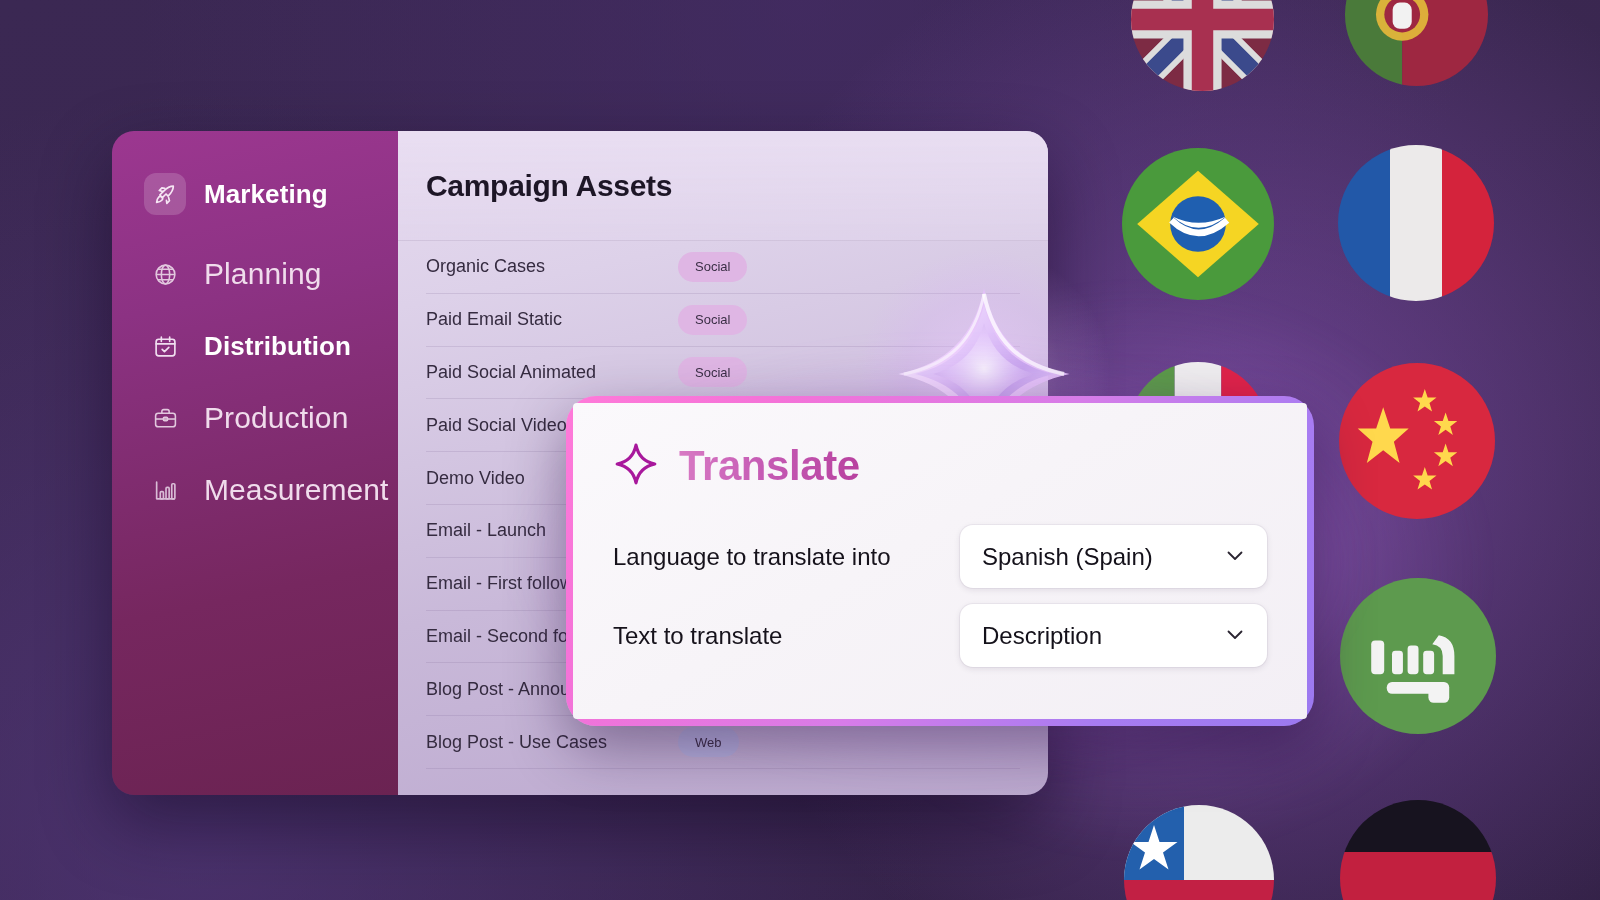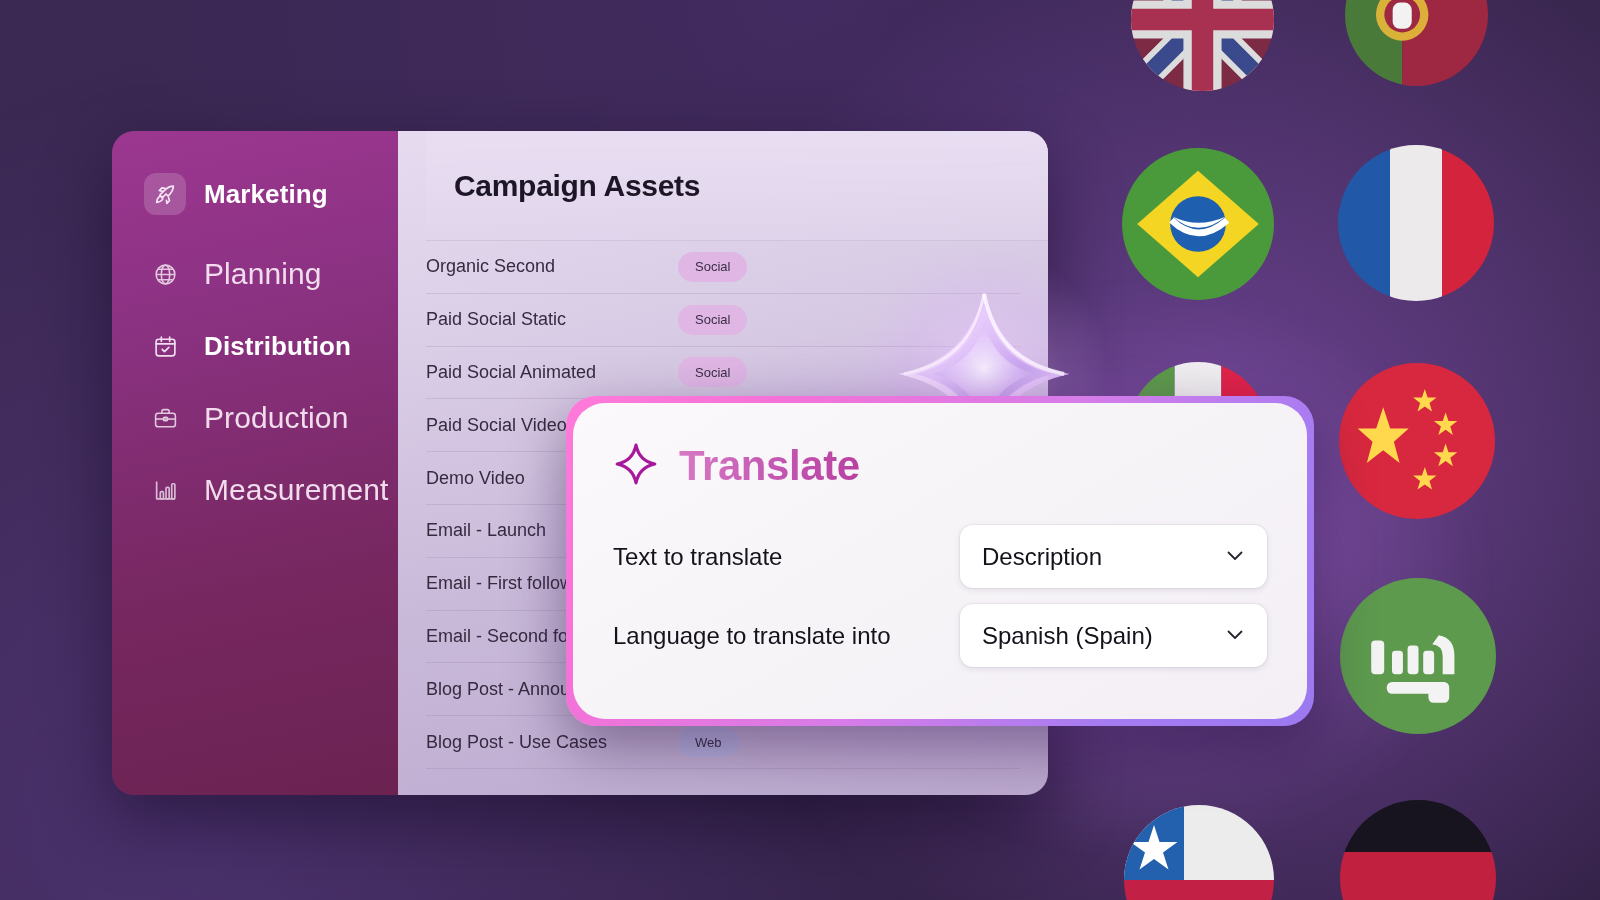--- a/index.html
+++ b/index.html
@@ -65,21 +65,20 @@
 
   
   .main{
     flex:1; position:relative;
     background:linear-gradient(168deg,#e6dbef 0%,#ddd1e9 22%,#c9b9d9 62%,#bca9cf 100%);
   }
   .panel-head{
     height:110px; display:flex; align-items:center; padding-left:28px;
     border-bottom:1px solid rgba(120,95,140,0.20);
     background:linear-gradient(180deg, rgba(233,222,242,0.95), rgba(225,213,236,0.55));
-    margin-left:28px;
   }
   .panel-title{ font-size:30px; font-weight:bold; color:#1d1626; letter-spacing:-.3px; }
 
   .rows{ padding:0 28px; }
   .row{
     height:52.8px; display:flex; align-items:center;
     border-bottom:1px solid rgba(120,95,140,0.17);
   }
   .row:last-child{ border-bottom:1px solid rgba(120,95,140,0.17); }
   .row-name{ font-size:18px; color:#352b40; width:252px; flex:0 0 252px; }
@@ -107,21 +106,21 @@
     filter:blur(14px);
   }
   .dialog{
     position:absolute; inset:0;
     border-radius:30px; padding:7px;
     background:linear-gradient(126deg,#ff7ad9 0%,#f472d8 22%,#d77ce8 52%,#a77cf2 78%,#9b79f0 100%);
     box-shadow:0 22px 58px rgba(30,8,55,0.42);
   }
   .dlg-inner{
     position:relative; width:100%; height:100%;
-    border-radius:32px;
+    border-radius:4px;
     background:linear-gradient(150deg,#fbf9fc 0%,#f7f4f8 45%,#f3eff5 100%);
     padding:38px 40px 30px 40px;
   }
   .dlg-title-row{ display:flex; align-items:center; gap:20px; margin-bottom:34px; }
   .dlg-title{
     font-size:42px; font-weight:bold; letter-spacing:-.4px;
     background:linear-gradient(92deg,#d87ac4 0%,#c55ab4 48%,#b8419f 100%);
     -webkit-background-clip:text; background-clip:text; color:transparent;
   }
   .field{ display:flex; align-items:center; margin-bottom:16px; }
@@ -295,25 +294,25 @@
     </div>
   </nav>
 
   <section class="main">
     <header class="panel-head">
       <h1 class="panel-title">Campaign Assets</h1>
     </header>
 
     <div class="rows">
       <div class="row">
-        <span class="row-name">Organic Second</span>
+        <span class="row-name">Organic Cases</span>
         <span class="badge social">Social</span>
       </div>
       <div class="row">
-        <span class="row-name">Paid Social Static</span>
+        <span class="row-name">Paid Email Static</span>
         <span class="badge social">Social</span>
       </div>
       <div class="row">
         <span class="row-name">Paid Social Animated</span>
         <span class="badge social">Social</span>
       </div>
       <div class="row">
         <span class="row-name">Paid Social Video</span>
         <span class="badge social">Social</span>
       </div>
@@ -382,38 +381,38 @@
       <div class="dlg-title-row">
         <span>
           <svg width="46" height="46" viewBox="0 0 24 24" fill="none" stroke="#a8189c" stroke-width="1.7" stroke-linejoin="round">
             <path d="M12 2.2c1.1 5.3 4.5 8.7 9.8 9.8-5.3 1.1-8.7 4.5-9.8 9.8-1.1-5.3-4.5-8.7-9.8-9.8 5.3-1.1 8.7-4.5 9.8-9.8z"></path>
           </svg>
         </span>
         <span class="dlg-title">Translate</span>
       </div>
 
       <div class="field">
+        <span class="field-label">Language to translate into</span>
+        <div class="select">
+          <span class="select-val">Spanish (Spain)</span>
+          <span class="chev">
+            <svg width="24" height="24" viewBox="0 0 24 24" fill="none" stroke="#2a2430" stroke-width="1.8" stroke-linecap="round" stroke-linejoin="round">
+              <path d="M5.5 9.5 12 16l6.5-6.5"></path>
+            </svg>
+          </span>
+        </div>
+      </div>
+
+      <div class="field">
         <span class="field-label">Text to translate</span>
         <div class="select">
           <span class="select-val">Description</span>
           <span class="chev">
             <svg width="24" height="24" viewBox="0 0 24 24" fill="none" stroke="#2a2430" stroke-width="1.8" stroke-linecap="round" stroke-linejoin="round">
               <path d="M5.5 9.5 12 16l6.5-6.5"></path>
             </svg>
           </span>
         </div>
       </div>
 
-      <div class="field">
-        <span class="field-label">Language to translate into</span>
-        <div class="select">
-          <span class="select-val">Spanish (Spain)</span>
-          <span class="chev">
-            <svg width="24" height="24" viewBox="0 0 24 24" fill="none" stroke="#2a2430" stroke-width="1.8" stroke-linecap="round" stroke-linejoin="round">
-              <path d="M5.5 9.5 12 16l6.5-6.5"></path>
-            </svg>
-          </span>
-        </div>
-      </div>
-
     </div>
   </div>
 </div>
 
 </body></html>

